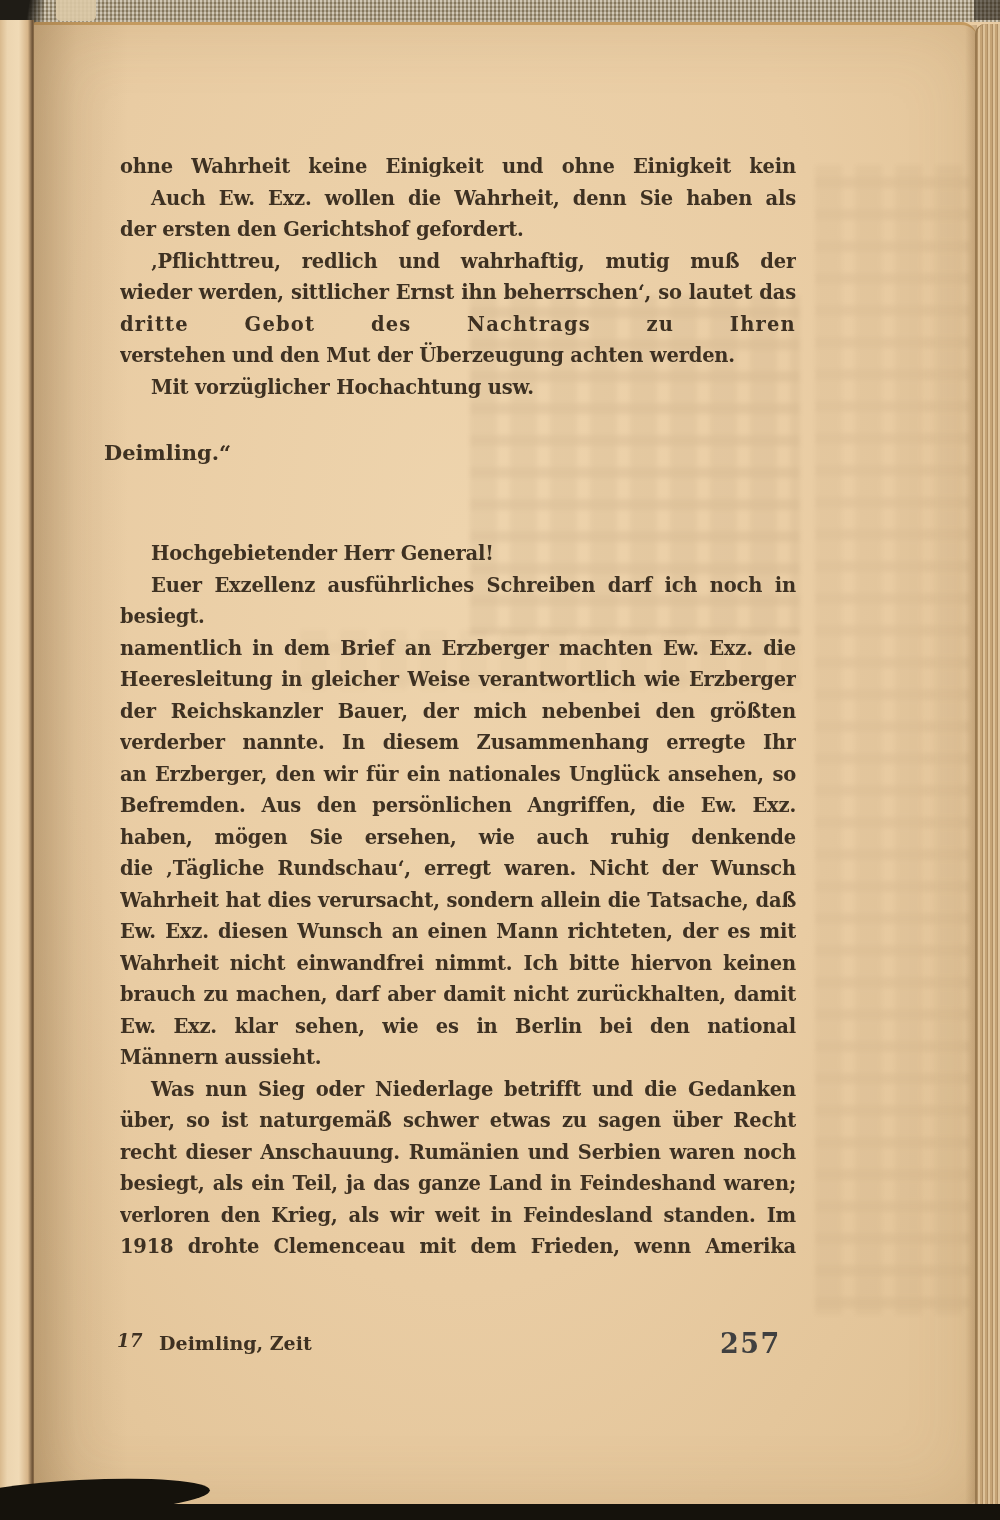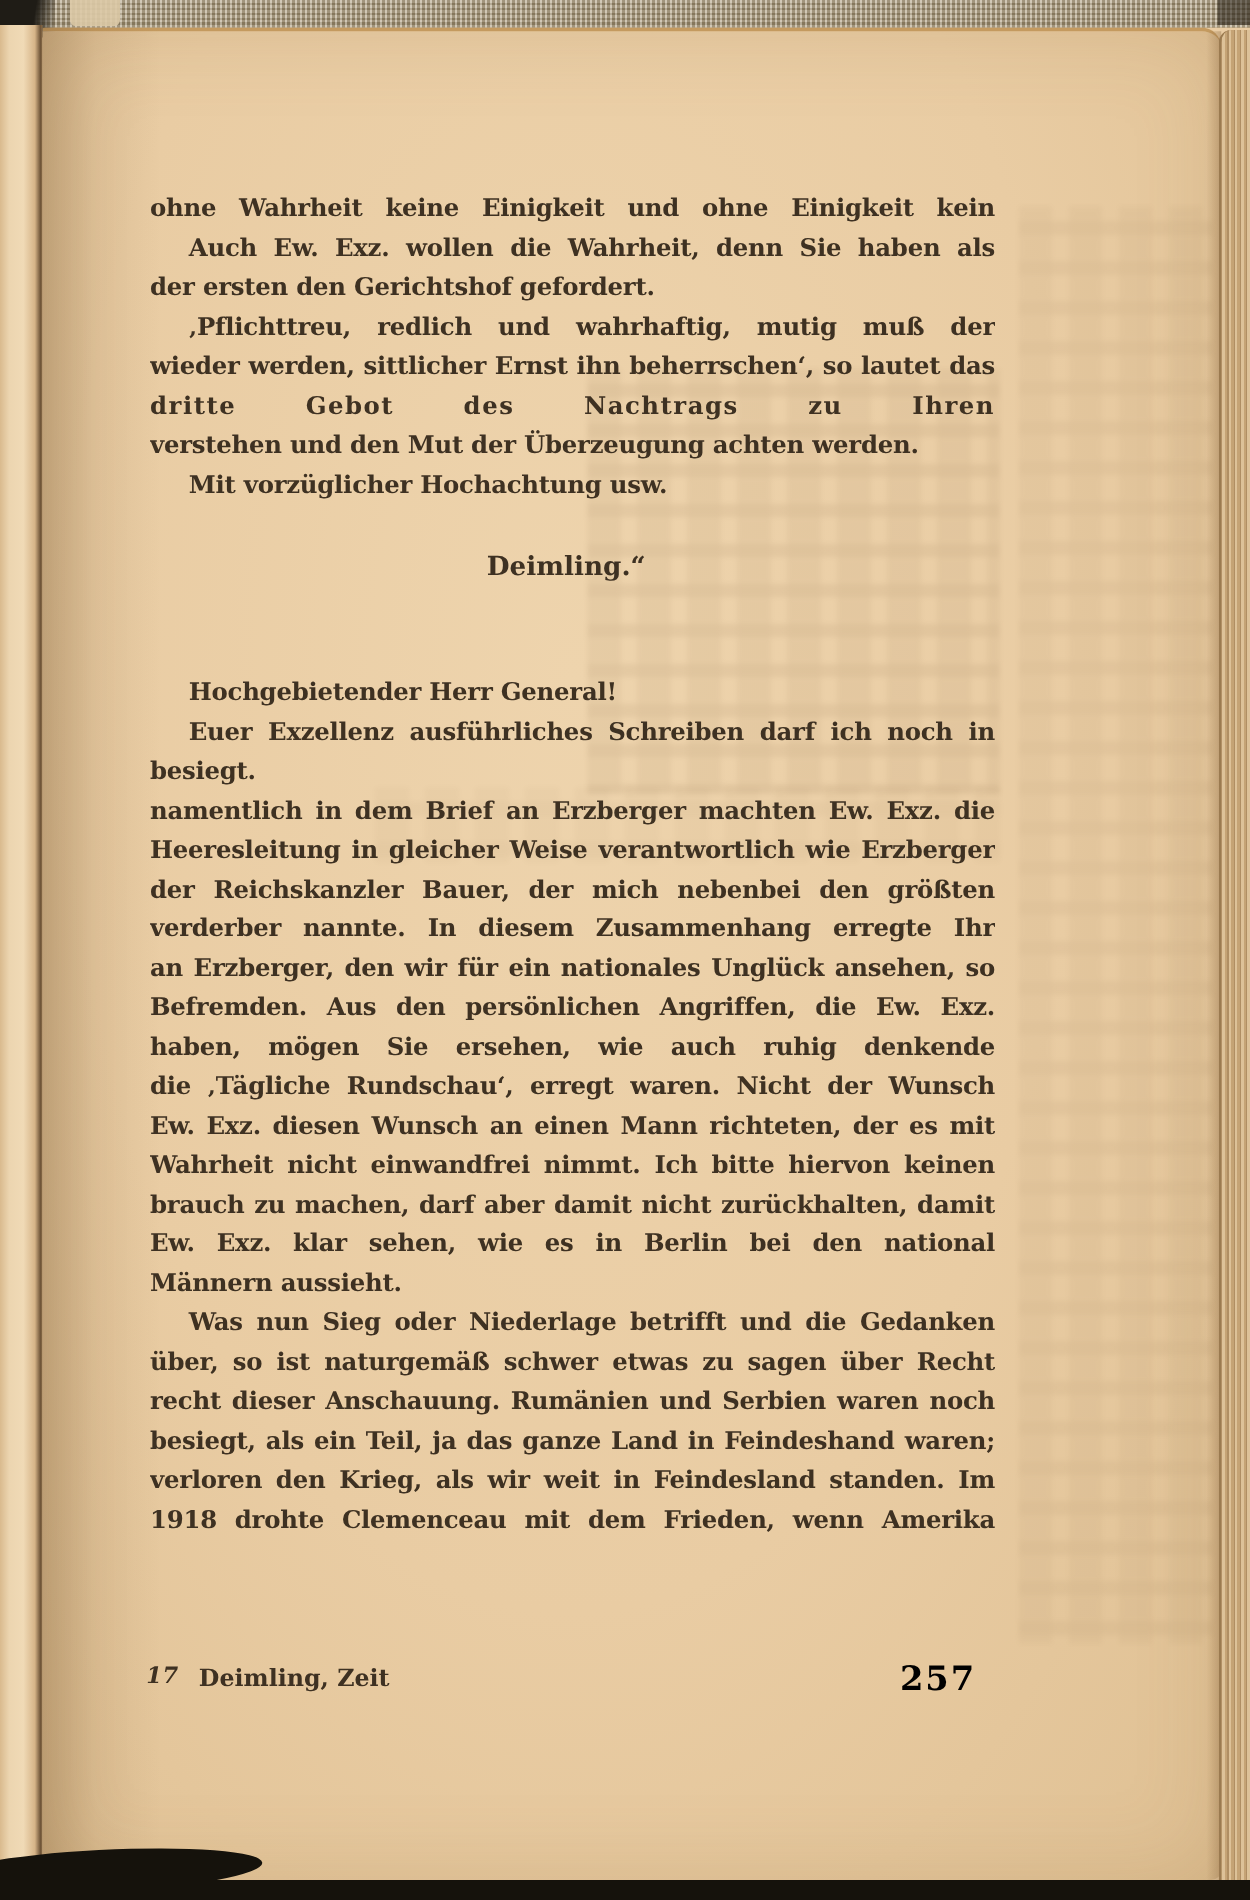--- a/index.html
+++ b/index.html
@@ -57,28 +57,28 @@
   .text{position:absolute;color:#3e3122;font-weight:bold;}
   .block{left:120px;width:676px;}
   .line{height:31.5px;line-height:31.5px;font-size:19.5px;letter-spacing:-0.2px;
         overflow:hidden;white-space:normal;}
   .just{text-align:justify;text-align-last:justify;}
   .just::after{content:"";display:inline-block;width:100%;height:0;}
   .ind{text-indent:31px;}
   .sp{letter-spacing:1.2px;}
   .blockA{top:151px;}
   .blockB{top:538px;}
-  .signature{top:437px;left:130px;width:676px;text-align:center;padding-right:30px;
+  .signature{top:437px;left:104px;width:676px;text-align:left;padding-right:30px;
      box-sizing:border-box;font-size:21px;line-height:31.5px;}
   .dateline{top:502px;left:120px;width:676px;text-align:right;padding-right:8px;
      box-sizing:border-box;font-size:21px;line-height:31.5px;}
   .footer-mark{left:117px;top:1329px;font-size:19px;line-height:24px;}
   .footer-mark .num{font-size:18px;vertical-align:3px;letter-spacing:.5px;margin-right:16px;font-style:italic;}
   .page-number{left:720px;top:1328px;width:58px;text-align:right;font-size:27px;
-     letter-spacing:1.5px;color:#000000;}
+     letter-spacing:1.5px;color:#404040;}
 </style>
 </head>
 <body>
 
 <div class="scan">
 
   <div class="band"></div>
   <div class="band-dark-left"></div>
   <div class="band-light-patch"></div>
   <div class="band-dark-right"></div>
@@ -112,20 +112,21 @@
       <div class="line just ind">Euer Exzellenz ausführliches Schreiben darf ich noch in Kürze</div>
       <div class="line">besiegt.</div>
       <div class="line just">namentlich in dem Brief an Erzberger machten Ew. Exz. die Oberste</div>
       <div class="line just">Heeresleitung in gleicher Weise verantwortlich wie Erzberger und</div>
       <div class="line just">der Reichskanzler Bauer, der mich nebenbei den größten Volks=</div>
       <div class="line just">verderber nannte. In diesem Zusammenhang erregte Ihr Schreiben</div>
       <div class="line just">an Erzberger, den wir für ein nationales Unglück ansehen, so tiefes</div>
       <div class="line just">Befremden. Aus den persönlichen Angriffen, die Ew. Exz. getroffen</div>
       <div class="line just">haben, mögen Sie ersehen, wie auch ruhig denkende Zeitungen, z. B.</div>
       <div class="line just">die ‚Tägliche Rundschau‘, erregt waren. Nicht der Wunsch nach</div>
+      <div class="line just">Wahrheit hat dies verursacht, sondern allein die Tatsache, daß</div>
       <div class="line just">Ew. Exz. diesen Wunsch an einen Mann richteten, der es mit der</div>
       <div class="line just">Wahrheit nicht einwandfrei nimmt. Ich bitte hiervon keinen Ge=</div>
       <div class="line just">brauch zu machen, darf aber damit nicht zurückhalten, damit</div>
       <div class="line just">Ew. Exz. klar sehen, wie es in Berlin bei den national denkenden</div>
       <div class="line">Männern aussieht.</div>
       <div class="line just ind">Was nun Sieg oder Niederlage betrifft und die Gedanken hier=</div>
       <div class="line just">über, so ist naturgemäß schwer etwas zu sagen über Recht und Un=</div>
       <div class="line just">recht dieser Anschauung. Rumänien und Serbien waren noch nicht</div>
       <div class="line just">besiegt, als ein Teil, ja das ganze Land in Feindeshand waren; wir</div>
       <div class="line just">verloren den Krieg, als wir weit in Feindesland standen. Im April</div>

